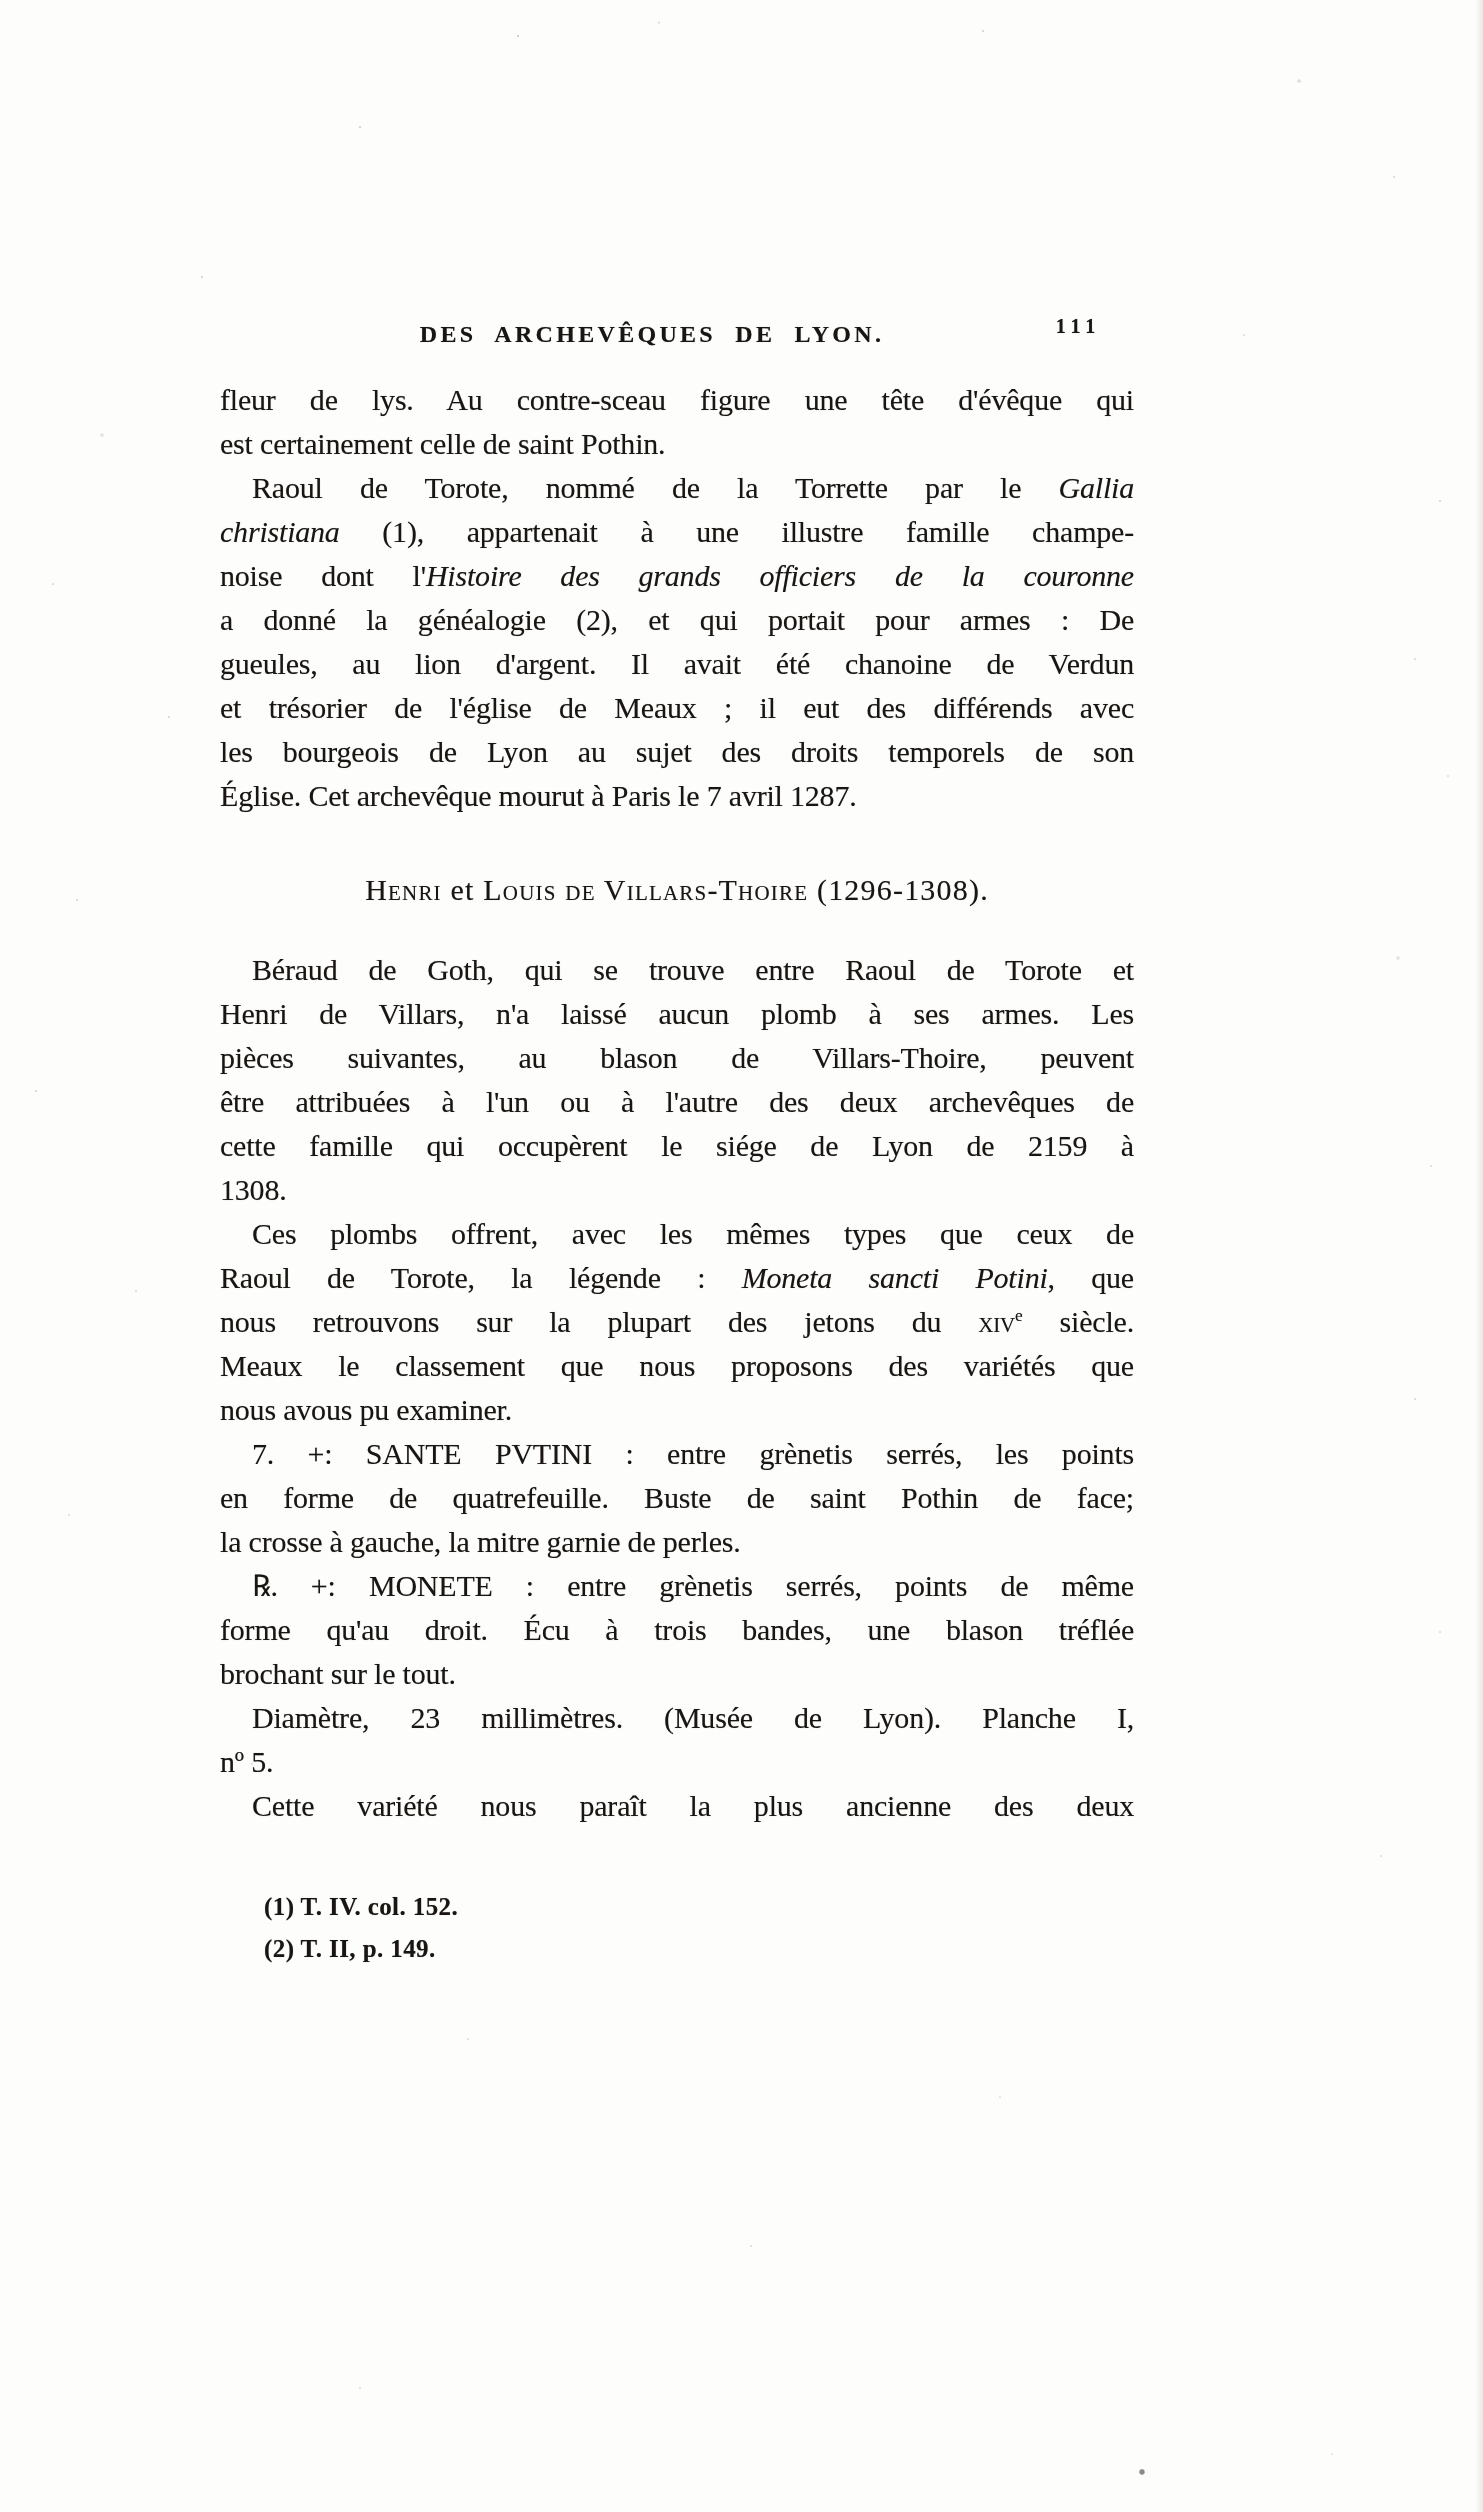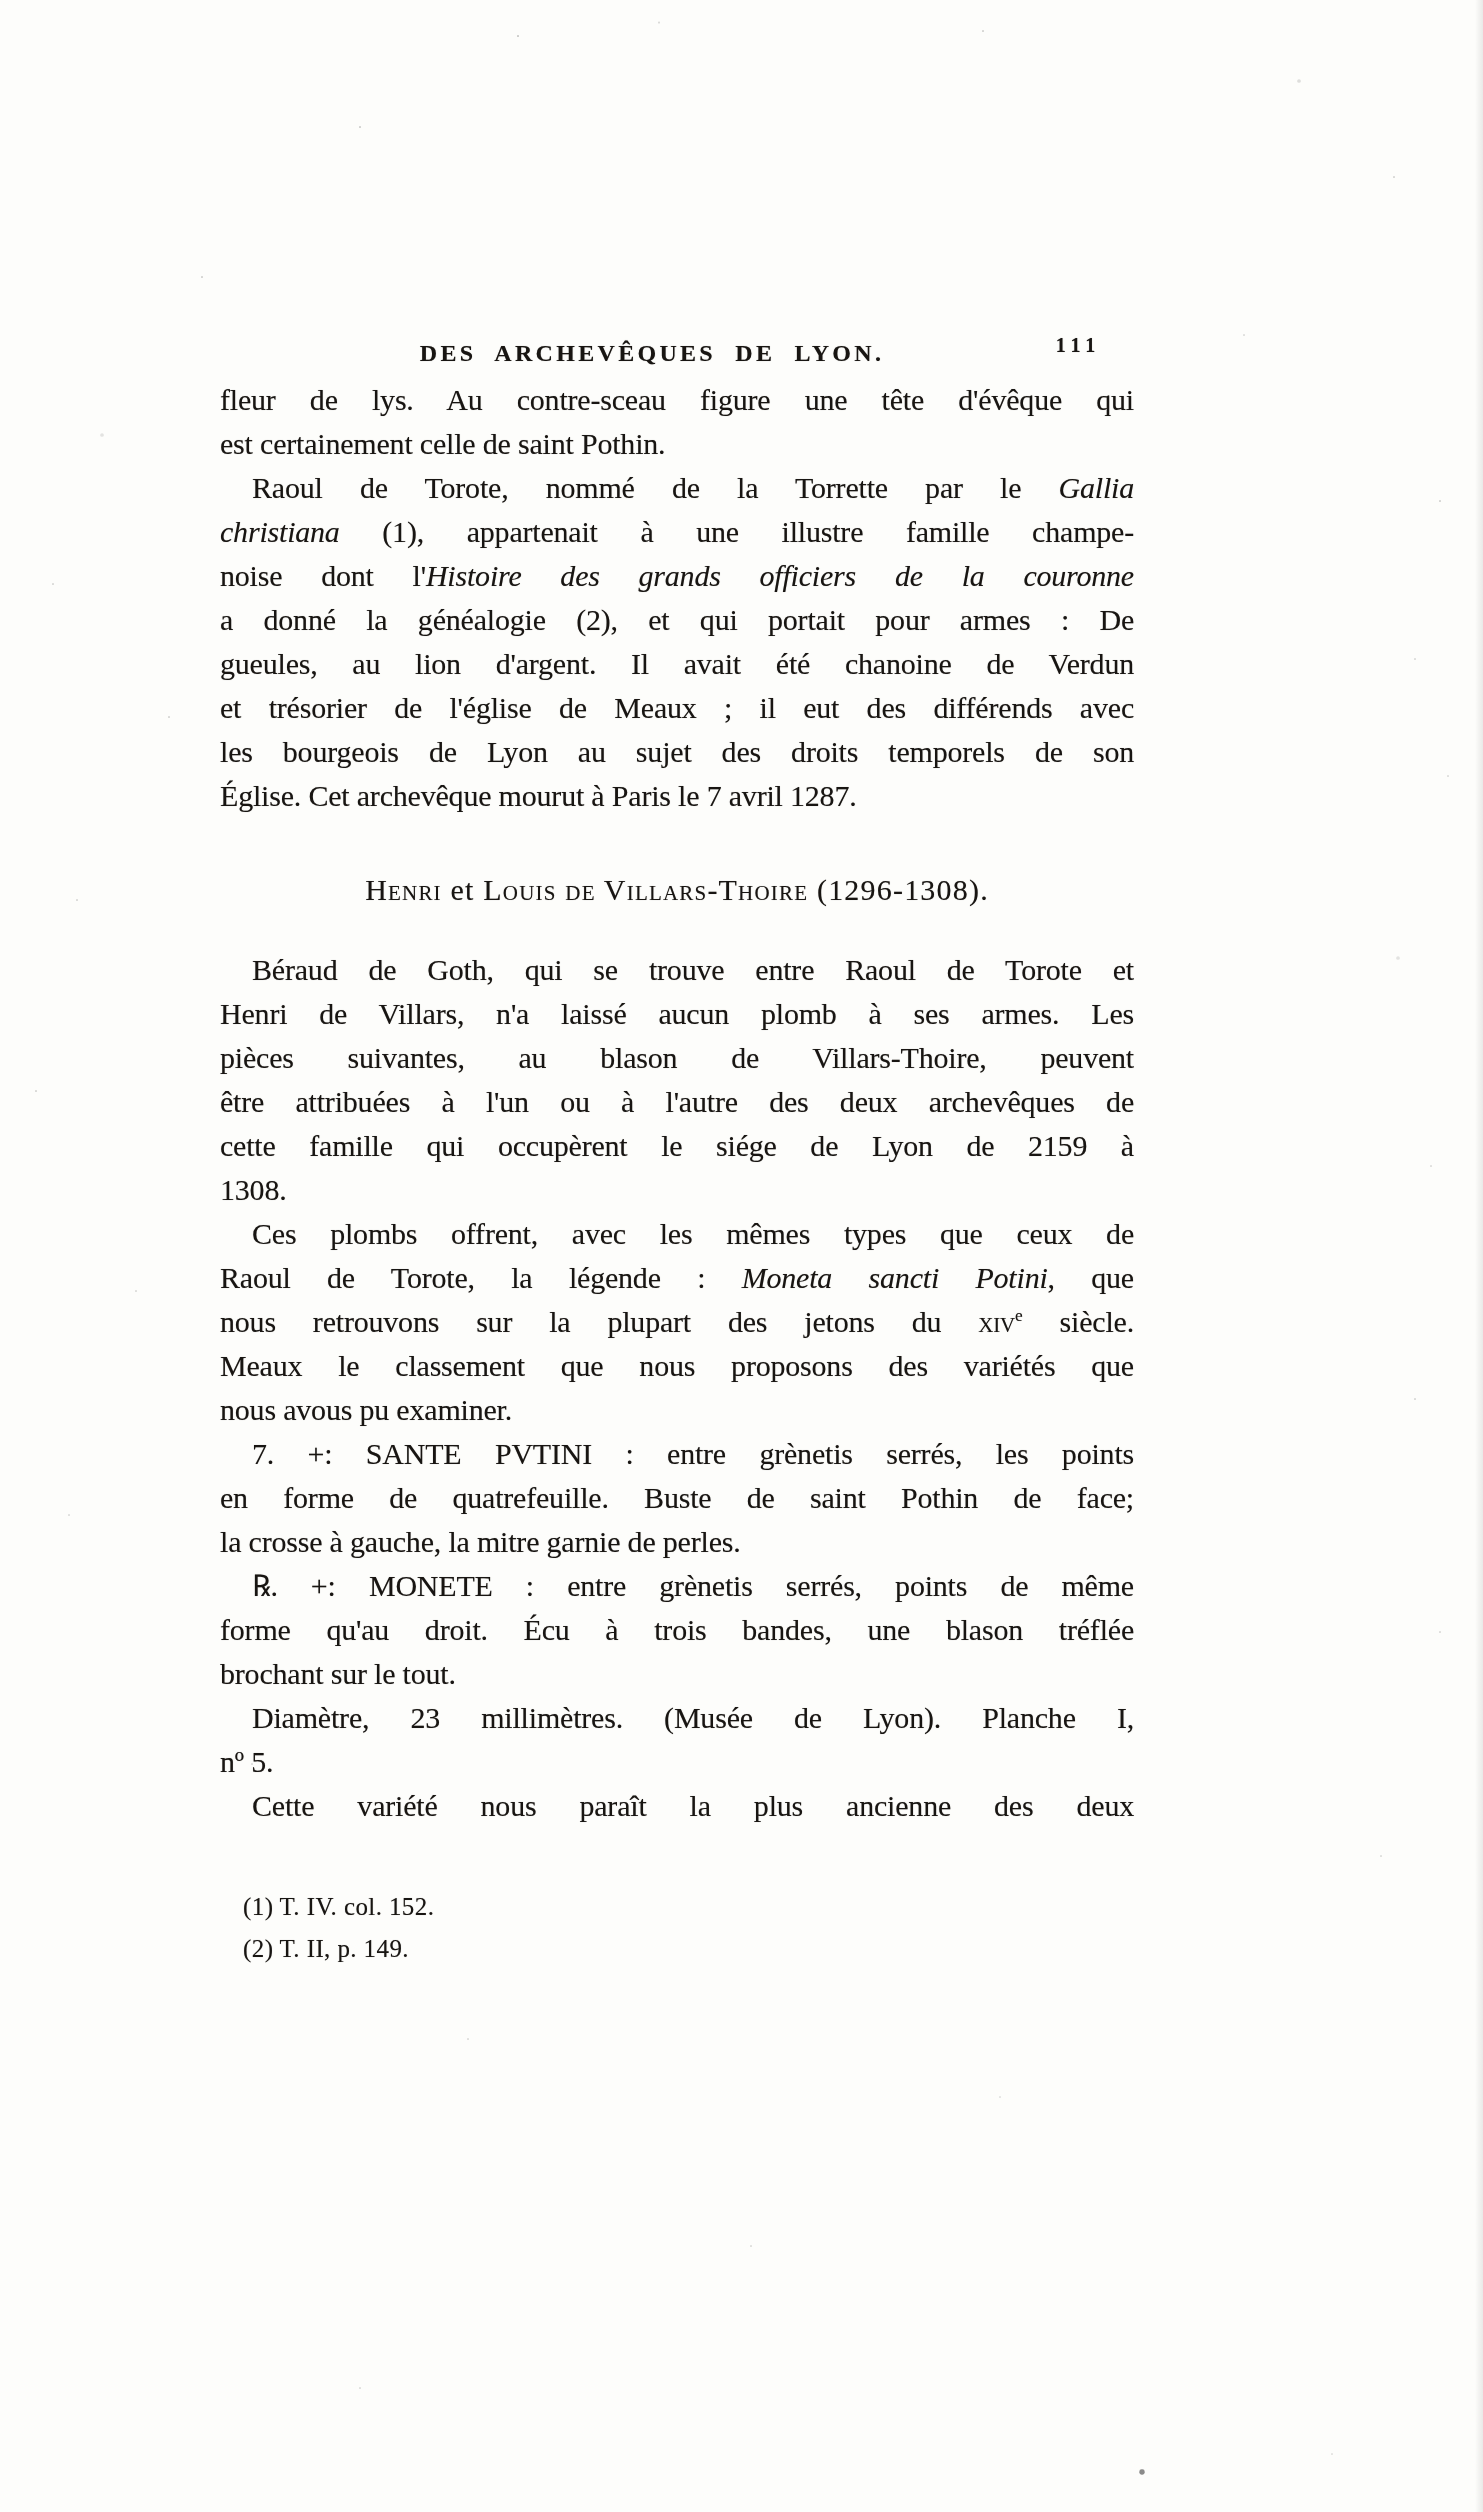--- a/index.html
+++ b/index.html
@@ -31,21 +31,21 @@
       76px 899px 0 0 rgba(0,0,0,.14), 1397px 957px 0 0.8px rgba(0,0,0,.10),
       35px 1090px 0 0 rgba(0,0,0,.15), 1430px 1165px 0 0 rgba(0,0,0,.12),
       135px 1290px 0 0 rgba(0,0,0,.13), 1414px 1398px 0 0 rgba(0,0,0,.14),
       68px 1514px 0 0 rgba(0,0,0,.12), 1439px 1631px 0 0 rgba(0,0,0,.13),
       251px 1763px 0 0 rgba(0,0,0,.12), 1380px 1855px 0 0 rgba(0,0,0,.12),
       467px 2038px 0 0 rgba(0,0,0,.12), 999px 2096px 0 0 rgba(0,0,0,.10),
       750px 2245px 0 0 rgba(0,0,0,.12), 1141px 2471px 0 1.7px rgba(0,0,0,.45),
       359px 2387px 0 0 rgba(0,0,0,.12), 1331px 2453px 0 0 rgba(0,0,0,.10);
   }
   .pagehead{
-    position:absolute;top:337px;left:220px;width:914px;height:40px;
+    position:absolute;top:318px;left:220px;width:914px;height:40px;
     text-shadow:0 0 0.8px rgba(25,20,15,.45);
     text-decoration:underline;
   }
   .running-title{
     position:absolute;left:0;right:0;top:3.3px;text-align:center;
     transform:translateX(-25px);
     font-weight:bold;font-size:24px;letter-spacing:3.3px;word-spacing:10px;
   }
   .page-number{
     position:absolute;right:33px;top:-3.3px;
@@ -63,21 +63,21 @@
     overflow:visible;
   }
   .line.first{text-indent:32px;}
   .line.last{text-align-last:left;}
   .block.heading{margin:50px 0 36px 0;}
   .heading .line{
     text-align:center;text-align-last:center;
     font-size:30px;letter-spacing:1.2px;
   }
   .block.footnote{
-    margin-left:23px;font-size:25px;font-weight:normal;letter-spacing:0.4px;
+    margin-left:44px;font-size:25px;font-weight:bold;letter-spacing:0.4px;
   }
   .footnote .line{height:42px;line-height:42px;text-align:left;text-align-last:left;}
   .block.paragraph + .block.footnote{margin-top:58px;}
   .it{font-style:italic;}
   .sc{font-variant:small-caps;}
   .sup{vertical-align:super;font-size:.58em;line-height:0;}
 </style>
 </head>
 <body>
 

